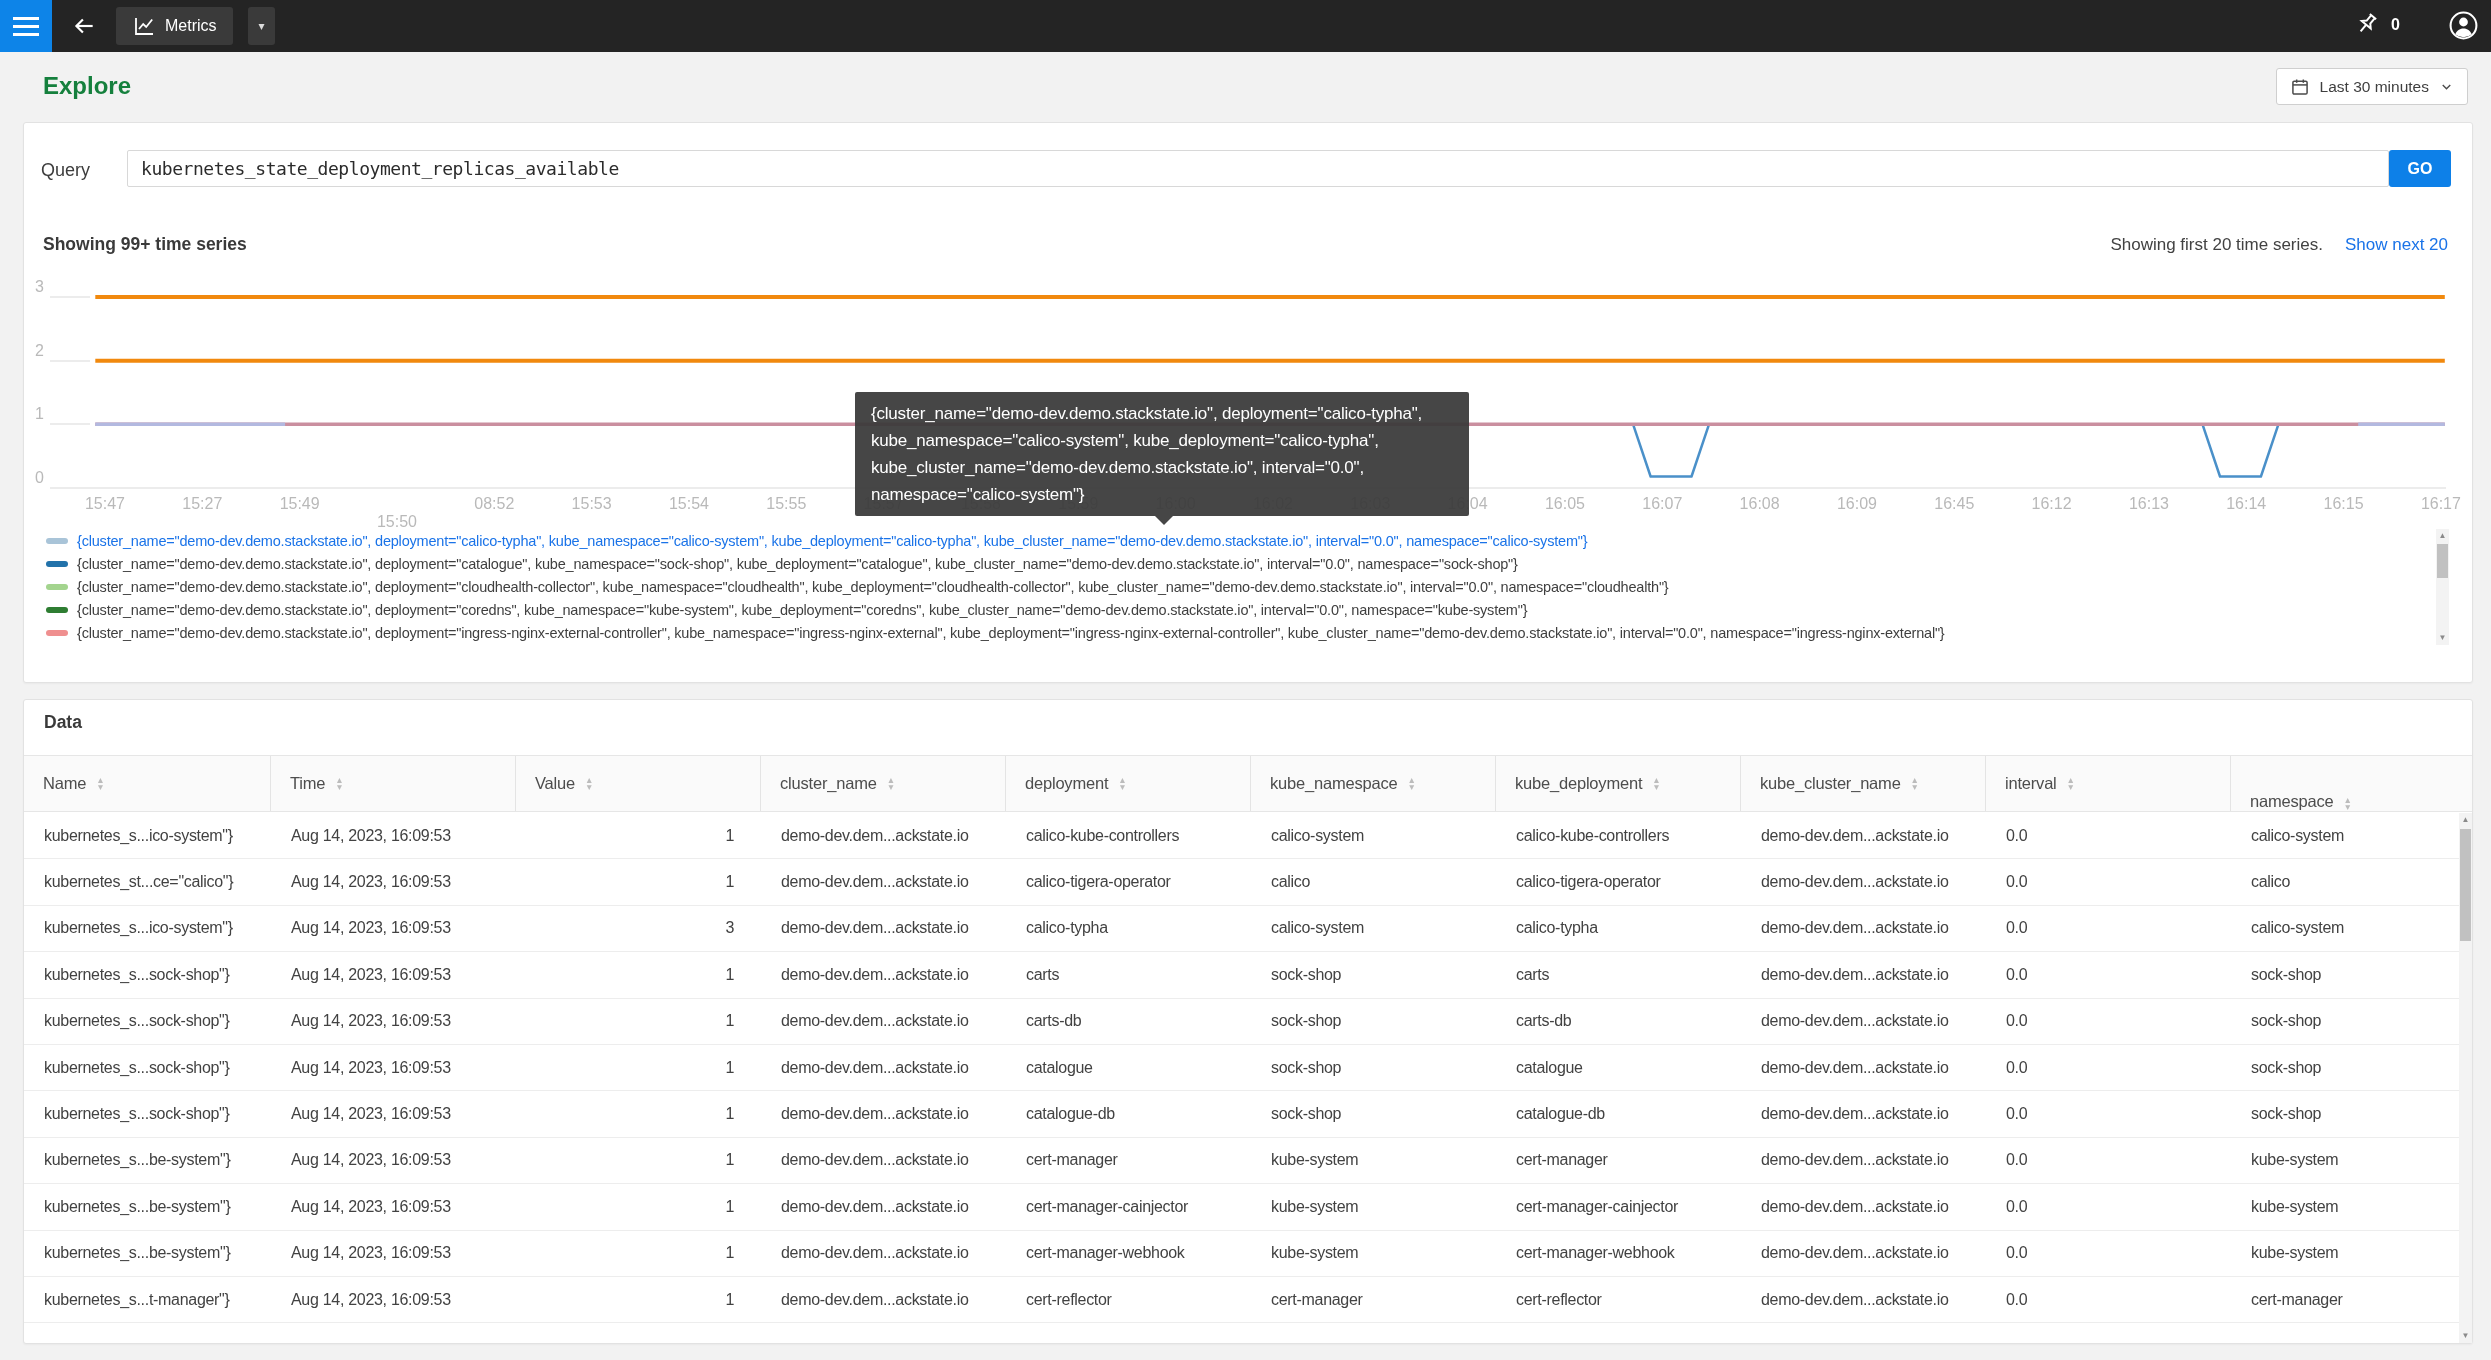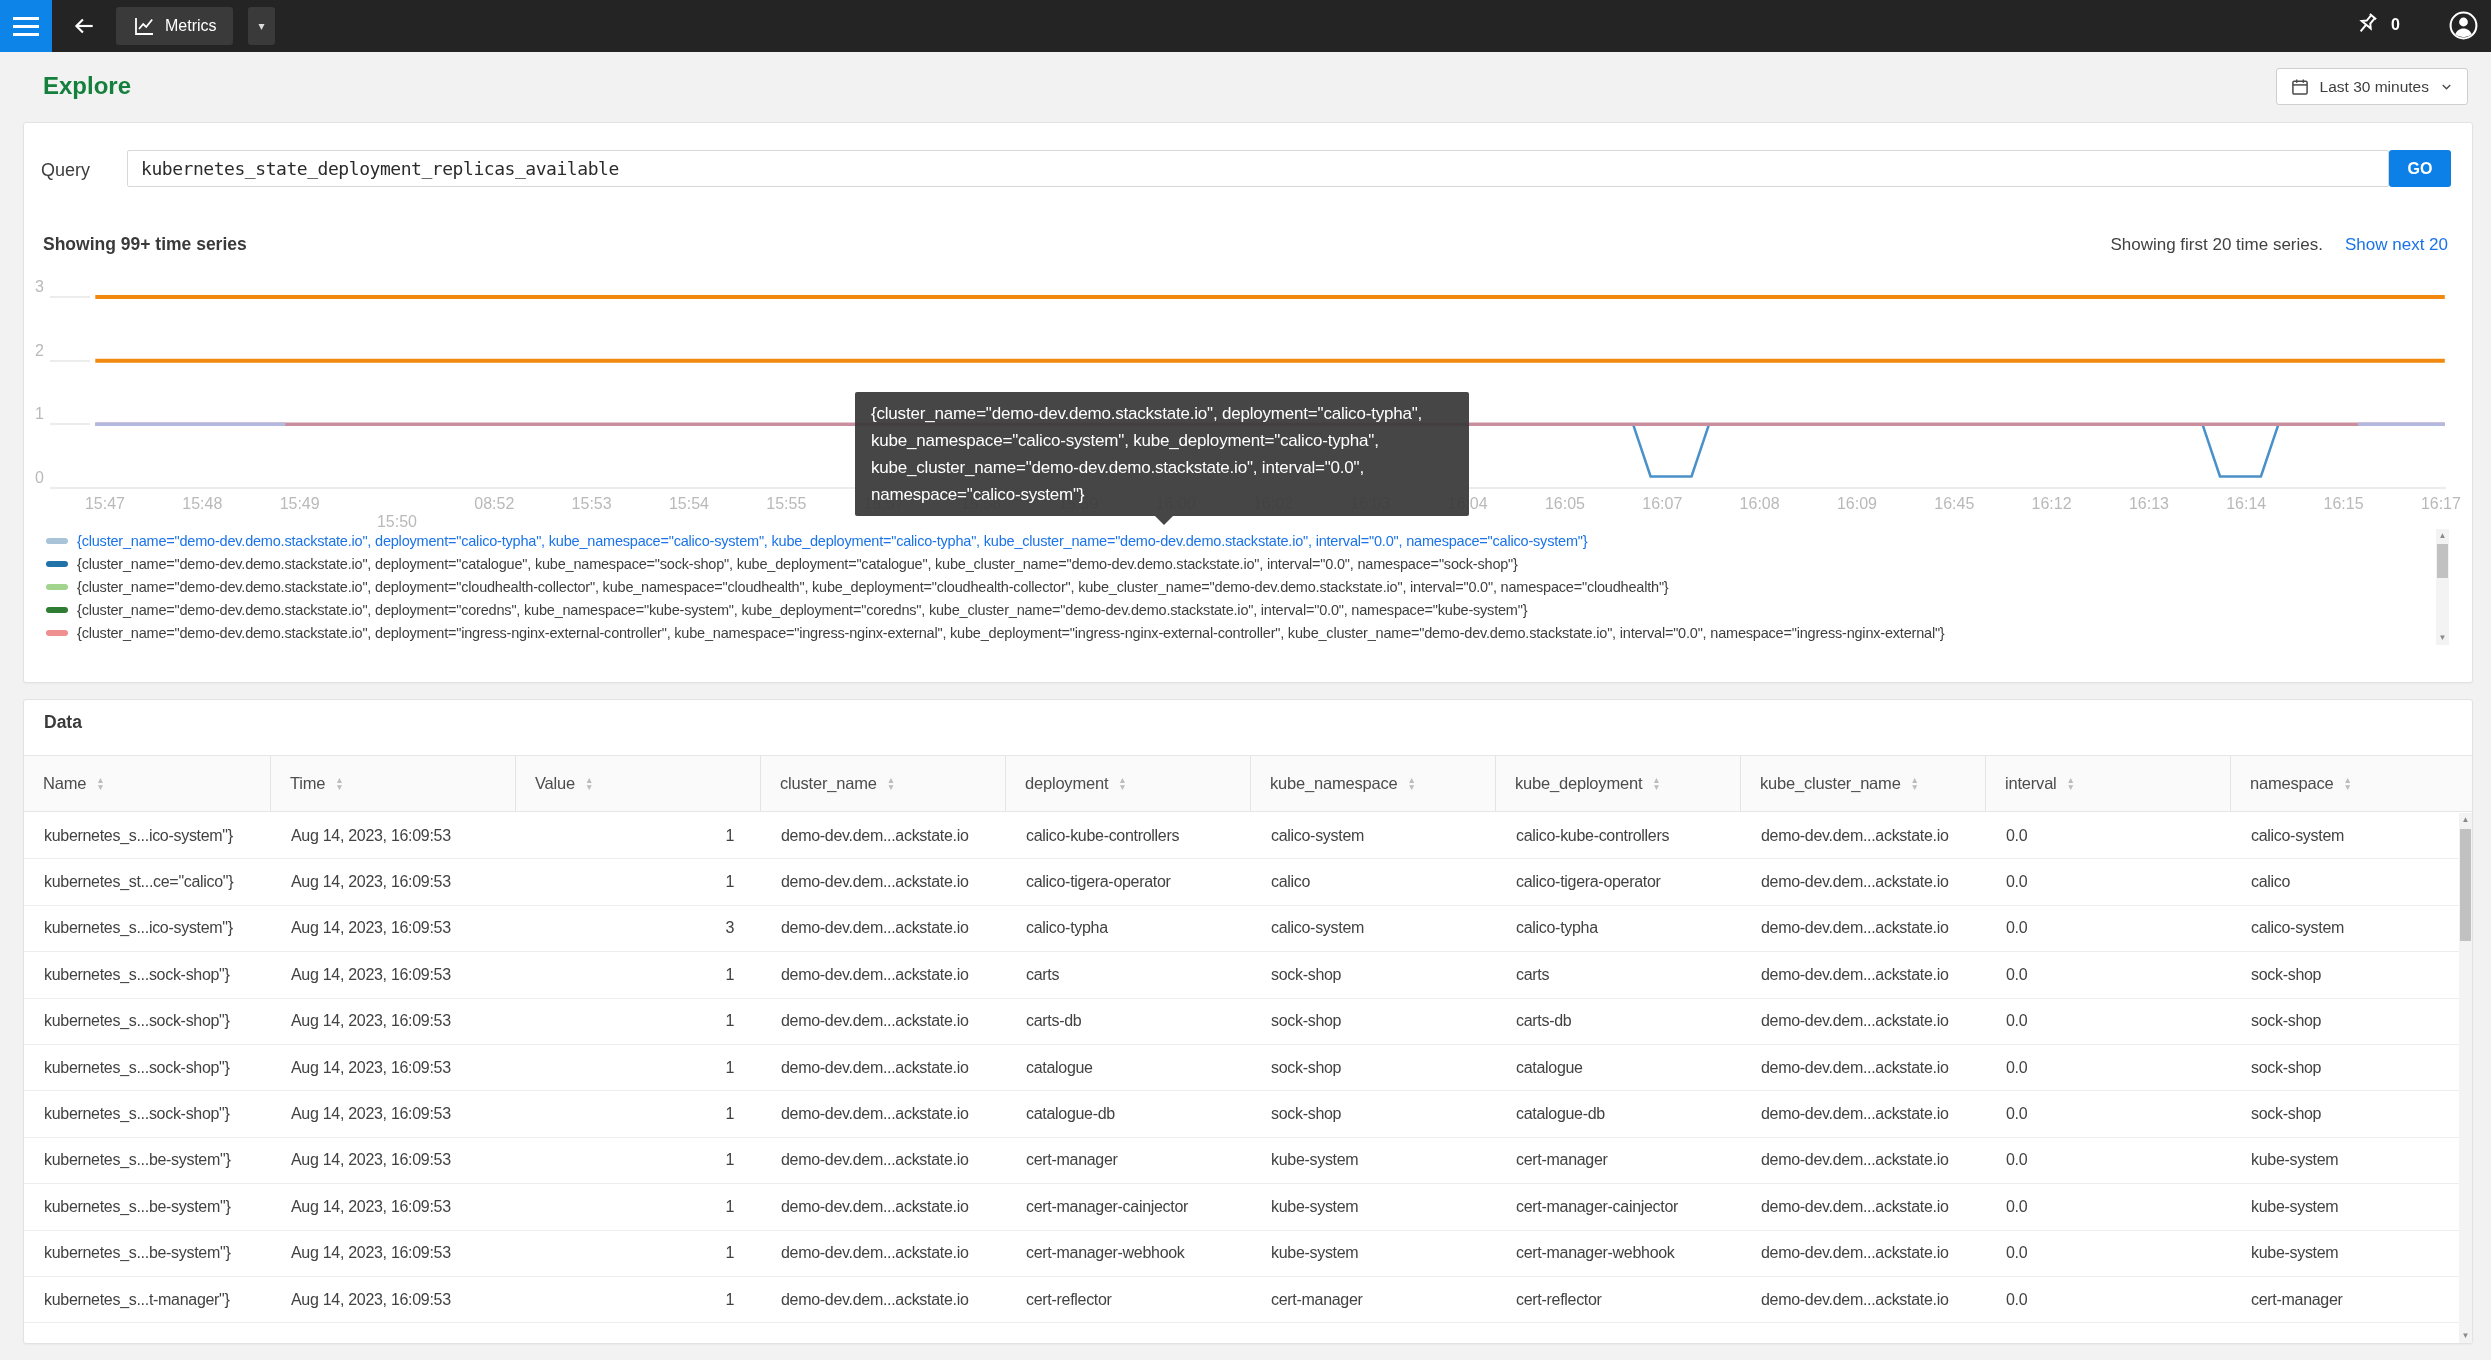--- a/index.html
+++ b/index.html
@@ -165,21 +165,21 @@
   <div id="chart-axes">
       <div class="y-tick-label" style="top: 468px;">0</div>
       <div class="axis-line" style="top: 487px;"></div>
       <div class="y-tick-label" style="top: 404.33px;">1</div>
       <div class="y-tick-stub" style="top: 423.33px;"></div>
       <div class="y-tick-label" style="top: 340.66px;">2</div>
       <div class="y-tick-stub" style="top: 359.66px;"></div>
       <div class="y-tick-label" style="top: 276.99px;">3</div>
       <div class="y-tick-stub" style="top: 295.99px;"></div>
       <div class="x-tick-label" style="left: 65px;">15:47</div>
-      <div class="x-tick-label" style="left: 162.33px;">15:48</div>
+      <div class="x-tick-label" style="left: 162.33px;">15:27</div>
       <div class="x-tick-label" style="left: 259.66px;">15:49</div>
       <div class="x-tick-label" style="left: 356.99px; margin-top: 18px;">15:50</div>
       <div class="x-tick-label" style="left: 454.32px;">08:52</div>
       <div class="x-tick-label" style="left: 551.65px;">15:53</div>
       <div class="x-tick-label" style="left: 648.98px;">15:54</div>
       <div class="x-tick-label" style="left: 746.31px;">15:55</div>
       <div class="x-tick-label" style="left: 843.64px;">15:57</div>
       <div class="x-tick-label" style="left: 940.97px;">15:58</div>
       <div class="x-tick-label" style="left: 1038.3px;">15:59</div>
       <div class="x-tick-label" style="left: 1135.63px;">16:00</div>
@@ -302,21 +302,21 @@
           <span>▼</span>
         </span>
       </div>
       <div class="th" style="width: 245px;">
         <span>interval</span>
         <span class="sort">
           <span>▲</span>
           <span>▼</span>
         </span>
       </div>
-      <div class="th" style="width: 241px;">
+      <div class="th" style="width: 241px; align-items: flex-end;">
         <span>namespace</span>
         <span class="sort">
           <span>▲</span>
           <span>▼</span>
         </span>
       </div>
     </div>
   <div id="tbody">
       <div class="tr">
         <div class="td" style="width: 247px;">kubernetes_s...ico-system"}</div>

